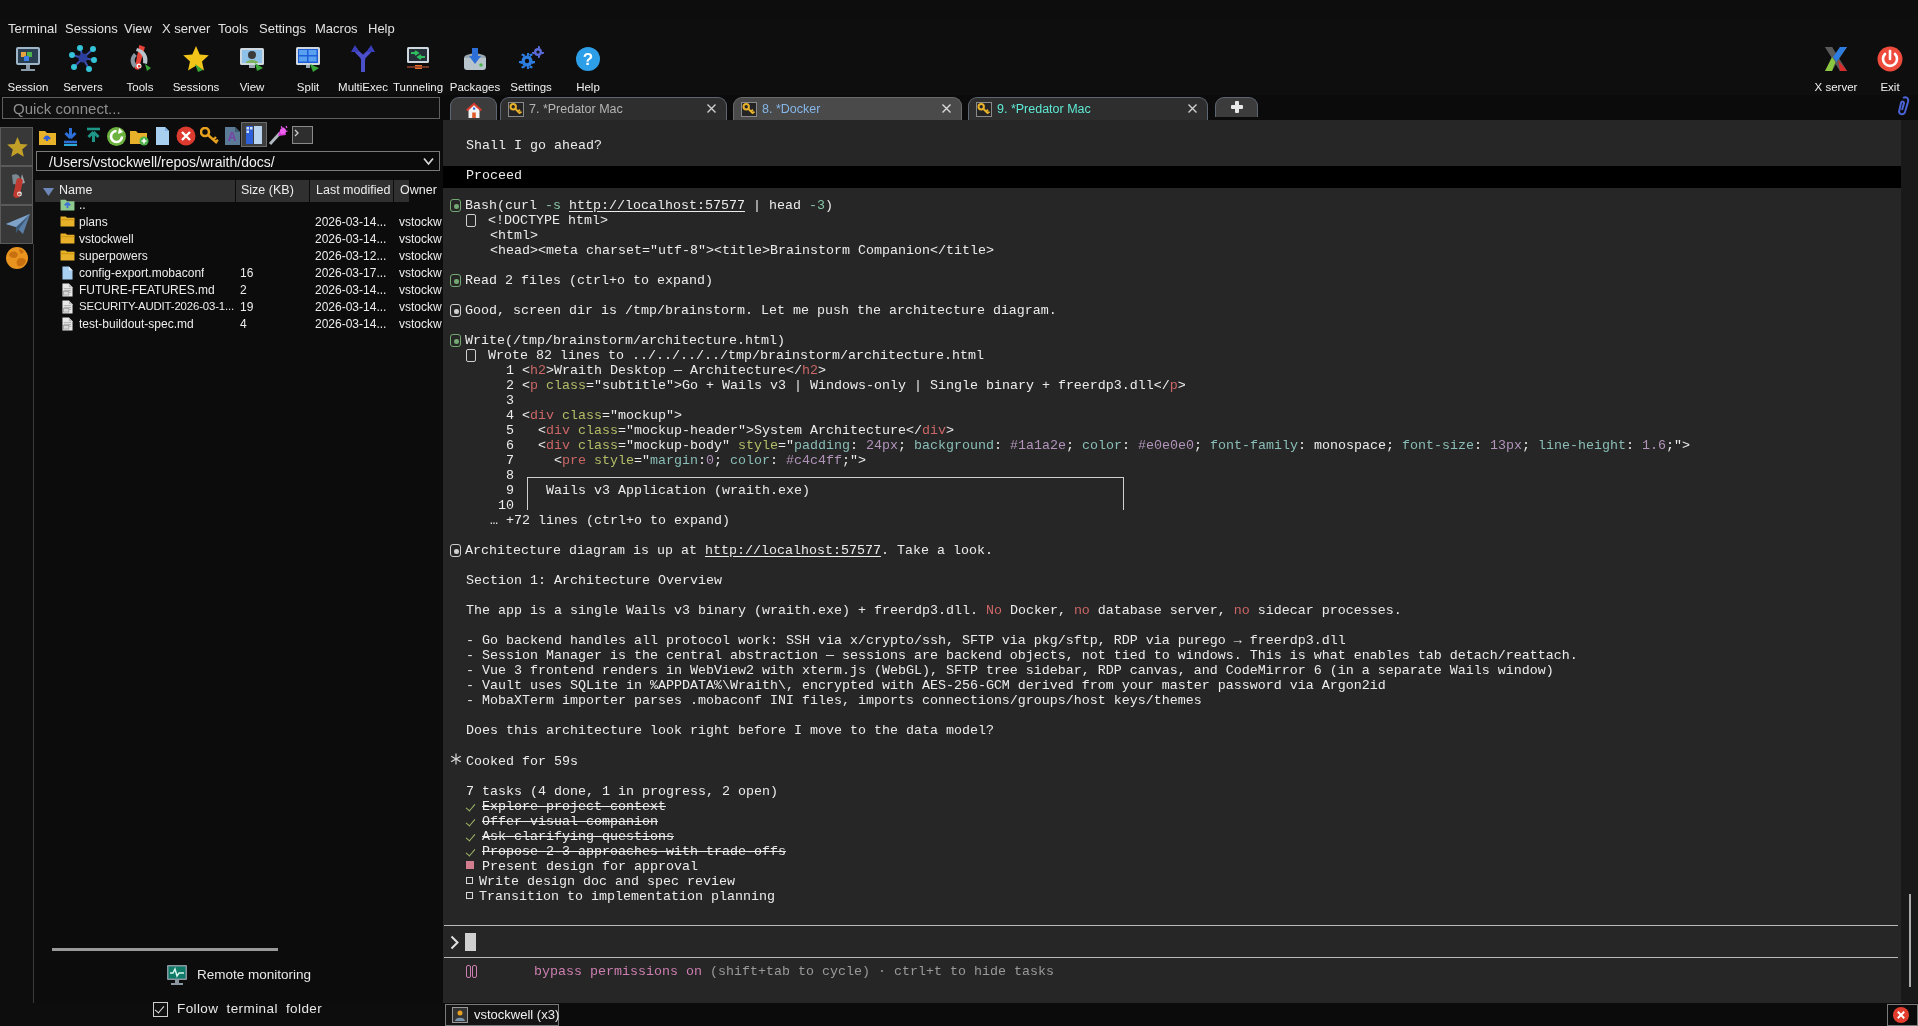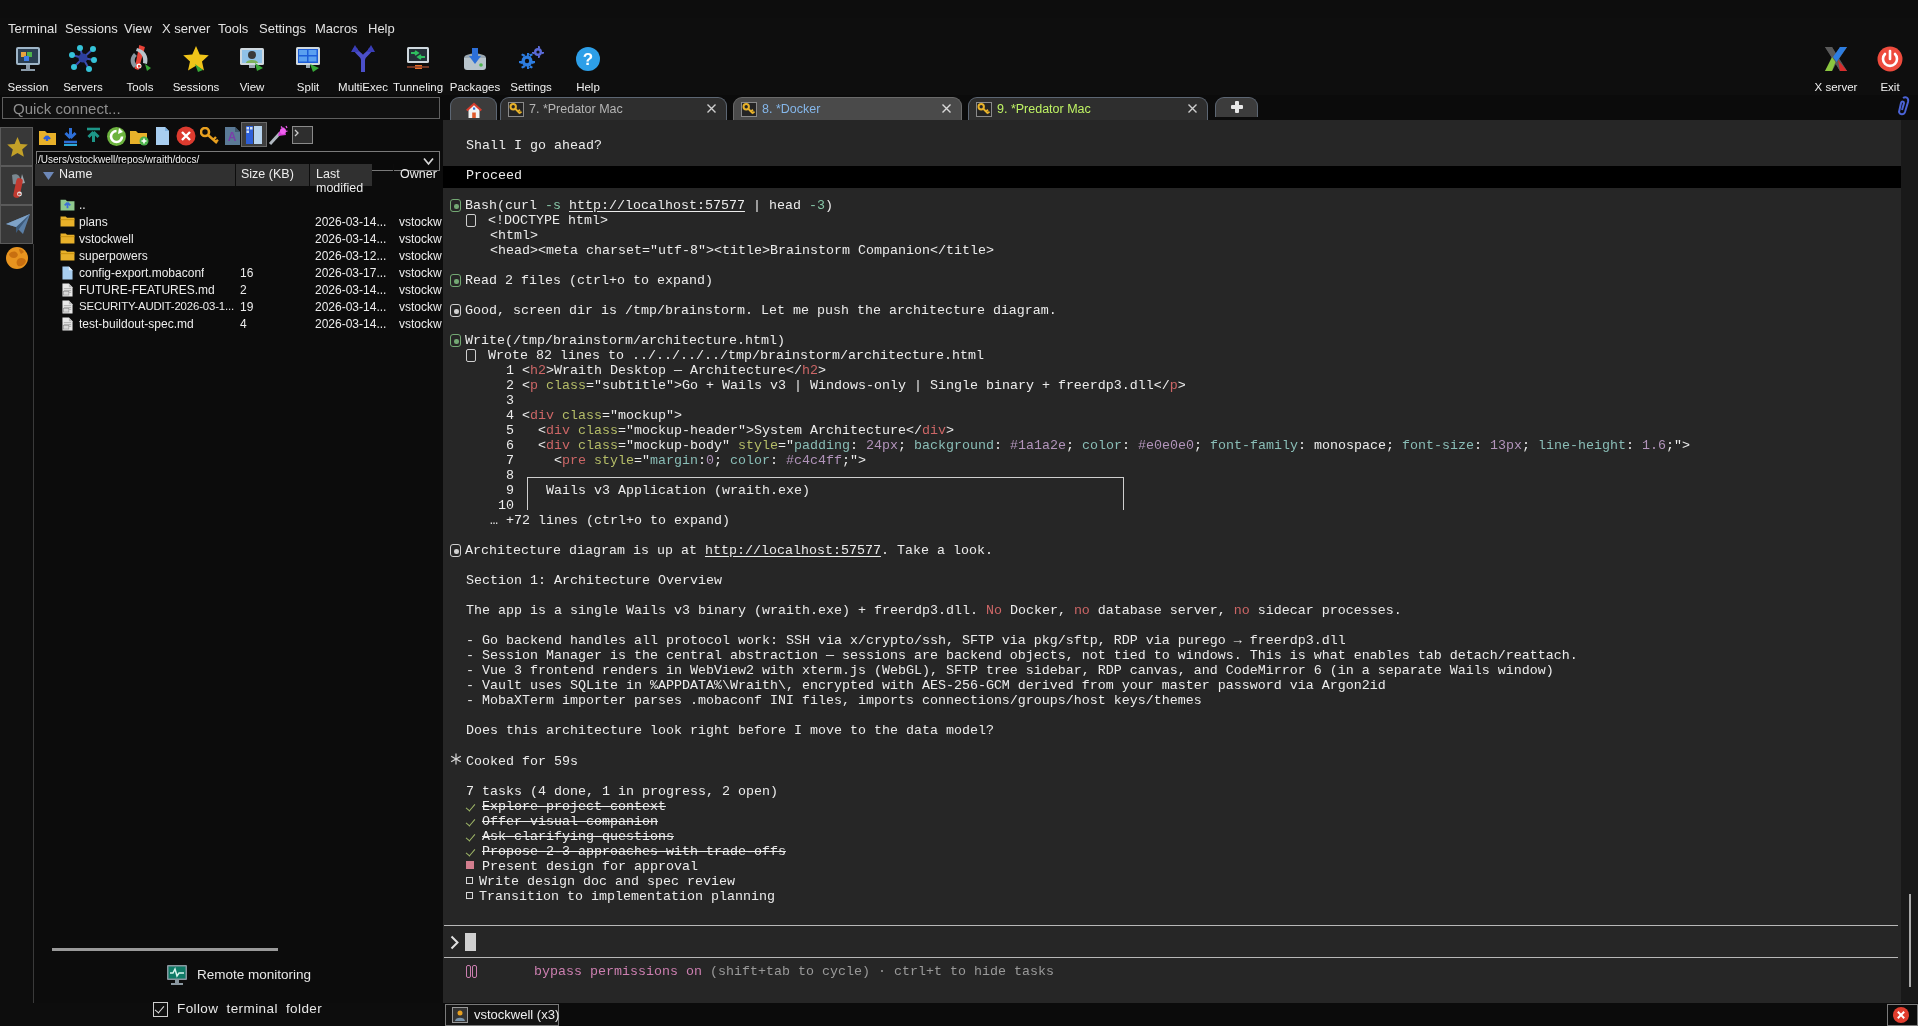--- a/index.html
+++ b/index.html
@@ -18,22 +18,22 @@
   #qcbox { position:absolute; left:2px; top:2px; width:438px; height:22px; background:#101010; border:1px solid #5f5f5f; }
   #qctext { position:absolute; left:10px; top:2px; font-size:15px; color:#8f8f8f; }
   .tab { position:absolute; top:2px; height:23px; background:#2e2e2e; border:1px solid #5c6673; border-bottom:none; border-radius:9px 9px 0 0; }
   .tab .ticon { position:absolute; left:7px; top:4px; }
   .tab .ttext { position:absolute; left:28px; top:4px; font-size:12.5px; color:#b5b5b5; white-space:nowrap; }
   .tab .tclose { position:absolute; right:9px; top:5px; width:11px; height:11px; }
   #leftstrip { position:absolute; left:0; top:120px; width:34px; height:883px; background:#0d0d0d; }
   .stripbtn { position:absolute; left:0; width:33px; height:39px; background:#383838; border:1px solid #5a5a5a; }
   #filepanel { position:absolute; left:34px; top:120px; width:409px; height:883px; background:#0c0c0c; }
   #fppath { position:absolute; left:2px; top:31px; width:404px; height:20px; background:#0a0a0a; border:1px solid #7a7a7a; }
-  #fppath .ptext { position:absolute; left:1px; top:2px; font-size:10px; color:#f0f0f0; }
-  #fphead { position:absolute; left:1px; top:44px; width:337px; height:22px; background:#303030; font-size:12.5px; color:#ededed; }
+  #fppath .ptext { position:absolute; left:12px; top:2px; font-size:14px; color:#f0f0f0; }
+  #fphead { position:absolute; left:1px; top:60px; width:374px; height:22px; background:#303030; font-size:12.5px; color:#ededed; }
   .col { position:absolute; top:3px; }
   .fprow { position:absolute; left:1px; width:407px; height:17px; font-size:12px; color:#ededed; }
   .fprow .nm { position:absolute; left:44px; top:1px; max-width:162px; white-space:nowrap; overflow:hidden; }
   .fprow .sz { position:absolute; left:205px; top:1px; }
   .fprow .dt { position:absolute; left:280px; top:1px; }
   .fprow .ow { position:absolute; left:364px; top:1px; }
   .fprow .fic { position:absolute; left:25px; top:1px; width:15px; height:13px; }
   #terminal { position:absolute; left:443px; top:120px; width:1458px; height:883px; background:#262626;text-decoration:underline; }
   #termscroll { position:absolute; left:1901px; top:120px; width:17px; height:883px; background:#191919; }
   #botbar { position:absolute; left:443px; top:1003px; width:1475px; height:23px; background:#0b0b0b; }
@@ -266,21 +266,21 @@
     <svg class="tclose" viewBox="0 0 11 11">
         <path d="M1.5 1.5 L9.5 9.5 M9.5 1.5 L1.5 9.5" stroke="#dadada" stroke-width="1.4"></path>
       </svg>
   </div>
   <div class="tab" style="left:968px;width:240px">
     <svg class="ticon" width="16" height="15" viewBox="0 0 16 15">
         <rect x="0.5" y="0.5" width="15" height="14" fill="#242424" stroke="#8a8a8a"></rect>
         <circle cx="5.2" cy="4.8" r="2.7" fill="none" stroke="#e8b22a" stroke-width="2"></circle>
         <path d="M7 6.5 L12 11.5 M10 9.5 L12 7.8 M11.7 11.2 L13.5 9.6" stroke="#e8b22a" stroke-width="1.8"></path>
       </svg>
-    <span class="ttext" style="color:#bef264">9. *Predator Mac</span>
+    <span class="ttext" style="color:#5eead4">9. *Predator Mac</span>
     <svg class="tclose" viewBox="0 0 11 11">
         <path d="M1.5 1.5 L9.5 9.5 M9.5 1.5 L1.5 9.5" stroke="#cfcfcf" stroke-width="1.4"></path>
       </svg>
   </div>
   <div class="tab" style="left:1215px;width:43px;height:20px;background:#3c3c3c">
     <svg class="abs" style="left:13px;top:3px" width="16" height="12" viewBox="0 0 16 12">
         <rect x="6" y="0" width="4" height="12" rx="1" fill="#e8e8e8"></rect>
         <rect x="2" y="4" width="12" height="4" rx="1" fill="#e8e8e8"></rect>
       </svg>
   </div>

